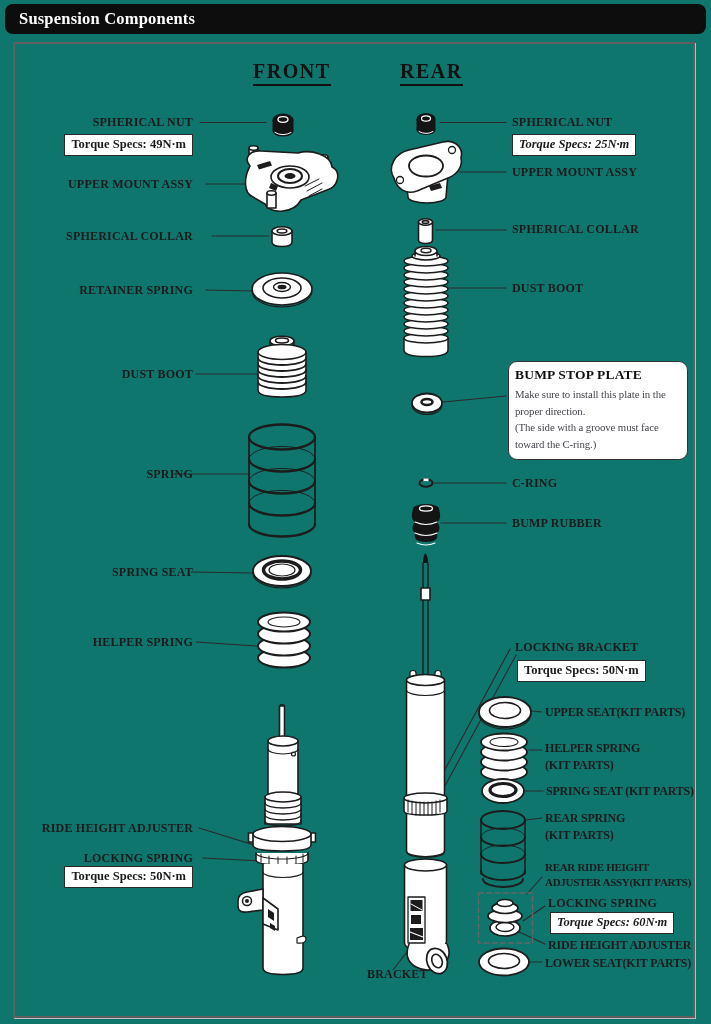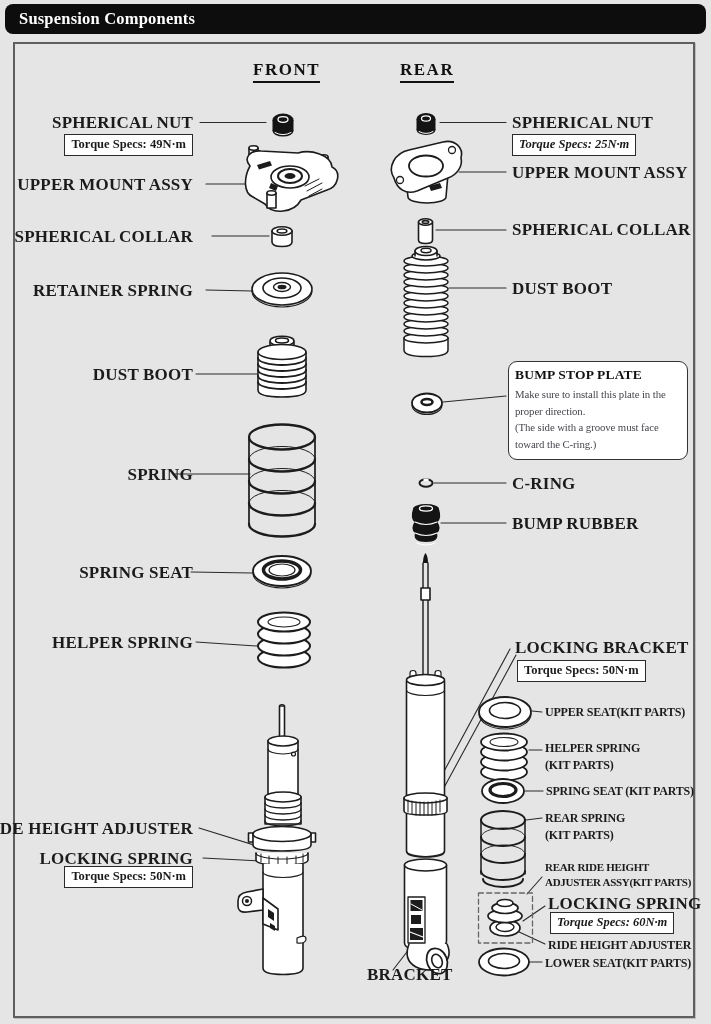--- a/index.html
+++ b/index.html
@@ -1,38 +1,38 @@
 <!DOCTYPE html>
 <html><head>
 <meta charset="utf-8">
 <style>
   html,body { margin:0; padding:0; background:#fff; }
   .page {
-    position:relative; width:711px; height:1024px; background:#e5e5e5;
+    position:relative; width:711px; height:1024px; background:#0f766e;
     font-family:"Liberation Serif", serif; overflow:hidden;
   }
   .title-bar {
     position:absolute; left:5px; top:4px; width:701px; height:30px;
     background:#0d0d0d; border-radius:8px; color:#fff; font-weight:bold;
     font-size:16.5px; line-height:30px; padding-left:14px; box-sizing:border-box;
     letter-spacing:.2px;
   }
   .frame {
     position:absolute; left:13px; top:42px; width:682px; height:976px;
     border:2px solid #5f5f5f; box-sizing:border-box;
     box-shadow:1px 1px 0 #bdbdbd;
   }
   svg.art { position:absolute; left:0; top:0; }
   .hdr {
-    position:absolute; font-weight:bold; font-size:17px; color:#111;
+    position:absolute; font-weight:bold; font-size:20px; color:#111;
     letter-spacing:1.5px; border-bottom:2.5px solid #111; padding-bottom:1px;
     white-space:nowrap;
   }
   .lbl {
-    position:absolute; font-size:17px; font-weight:bold; color:#1b1b1b;
+    position:absolute; font-size:12px; font-weight:bold; color:#1b1b1b;
     letter-spacing:.2px; white-space:nowrap; line-height:15px;
   }
   .lbl.rcol { text-align:left; }
   .lbl.lcol { text-align:right; }
   .lbl.sm { font-size:12px; letter-spacing:-.2px; }
   .lbl.xs { font-size:11px; letter-spacing:-.3px; }
   .torque {
     position:absolute; font-size:12.5px; font-weight:bold; color:#1b1b1b;
     border:1.4px solid #2a2a2a; background:#fff; padding:2px 6px 2.5px 6px;
     white-space:nowrap;

